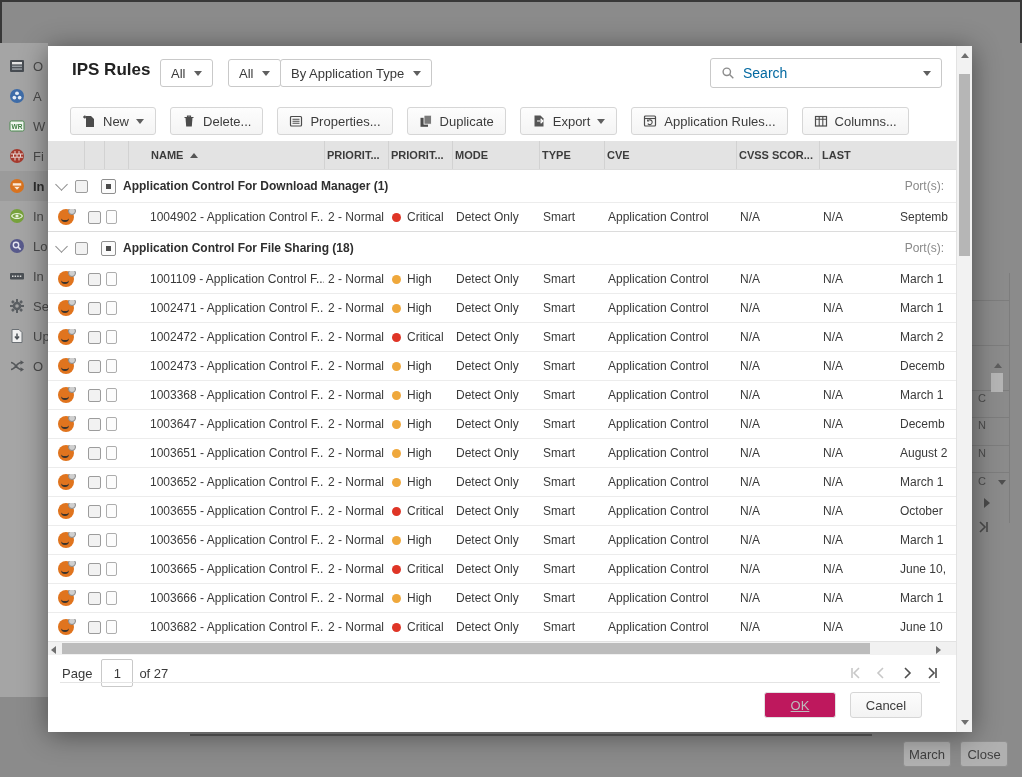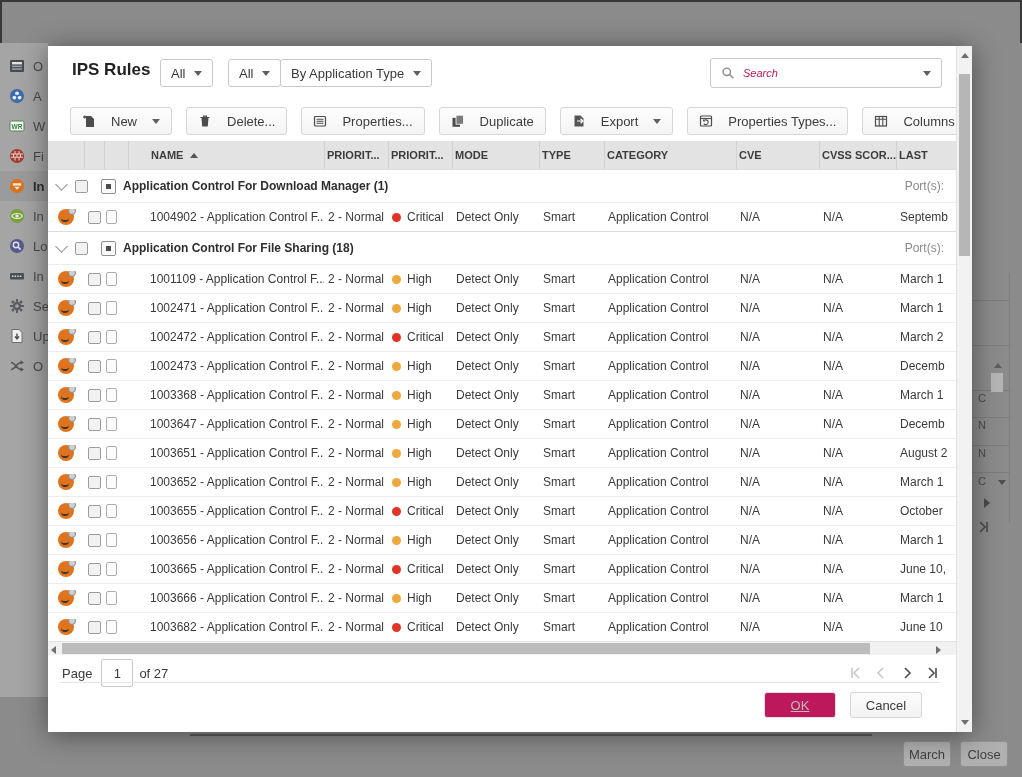--- a/index.html
+++ b/index.html
@@ -25,23 +25,23 @@
   .bg-bottomline{position:absolute;left:190px;top:734px;width:682px;height:2px;background:#5c5c5c;}
   .bg-btn{position:absolute;top:741px;height:26px;background:#b0b0b0;border:1px solid #909090;border-radius:3px;font-size:13px;color:#404040;display:flex;align-items:center;justify-content:center;cursor:pointer;}
   
   .dialog{position:absolute;left:48px;top:46px;width:924px;height:686px;background:#ffffff;box-shadow:0 3px 26px rgba(0,0,0,.45);}
   .dlg-content{position:absolute;left:0;top:0;right:16px;bottom:0;overflow:hidden;}
   .dlg-header{position:relative;height:55px;}
   .dlg-title{position:absolute;left:24px;top:14px;font-size:17px;font-weight:bold;color:#222;}
   .fsel{position:absolute;top:13px;height:26px;display:flex;align-items:center;gap:9px;padding:0 10px;border:1px solid #c9c9c9;border-radius:3px;font-size:13px;color:#3a3a3a;background:#fff;cursor:pointer;}
   .caret-down{width:0;height:0;border-left:4px solid transparent;border-right:4px solid transparent;border-top:5px solid #5f5f5f;}
   .searchbox{position:absolute;right:14px;top:12px;width:232px;height:30px;border:1px solid #c9c9c9;border-radius:3px;display:flex;align-items:center;padding:0 10px;gap:8px;background:#fff;box-sizing:border-box;cursor:text;}
-  .search-ph{font-size:11px;color:#be185d;font-style:italic;}
+  .search-ph{font-size:14px;color:#0369a1;}
   .dlg-toolbar{height:40px;display:flex;align-items:center;gap:14px;padding-left:22px;}
-  .tbtn{display:flex;align-items:center;gap:15px;height:28px;padding:0 11px;background:linear-gradient(#fdfdfd,#f4f4f4);border:1px solid #d6d6d6;border-radius:3px;font-size:13px;color:#3c3c3c;cursor:pointer;white-space:nowrap;}
+  .tbtn{display:flex;align-items:center;gap:7px;height:28px;padding:0 11px;background:linear-gradient(#fdfdfd,#f4f4f4);border:1px solid #d6d6d6;border-radius:3px;font-size:13px;color:#3c3c3c;cursor:pointer;white-space:nowrap;}
   
   .grid{display:grid;grid-template-columns:36px 20px 24px 196px 64px 64px 87px 65px 132px 83px 77px 1fr;}
   .thead{height:28px;background:#e3e3e3;font-size:11px;font-weight:bold;color:#3c3c3c;}
   .hcell{display:flex;align-items:center;padding:0 2px;border-left:1px solid #d2d2d2;overflow:hidden;white-space:nowrap;cursor:pointer;}
   .hcell:first-child{border-left:none;}
   .hcell.hname{padding-left:22px;}
   .sort-up{width:0;height:0;border-left:4px solid transparent;border-right:4px solid transparent;border-bottom:5px solid #555;margin-left:7px;}
   .table-body{font-size:12px;color:#3a3a3a;}
   .drow{height:28px;border-top:1px solid #ececec;align-items:center;cursor:pointer;}
   .cell{overflow:hidden;white-space:nowrap;padding:0 4px;}
@@ -276,21 +276,21 @@
           <span>Export</span>
           <span class="caret-down"></span>
         </button>
         <button class="tbtn">
           <svg width="14" height="14" viewBox="0 0 14 14">
               <rect x="1.5" y="2" width="11" height="10" rx="1" stroke="#4c4c4c" fill="none" stroke-width="1.2"></rect>
               <path d="M1.5 4.5h11" stroke="#4c4c4c" stroke-width="1.1"></path>
               <path d="M4.8 9.6a2.4 2.4 0 1 0 .4-3.2" stroke="#4c4c4c" fill="none" stroke-width="1.1"></path>
               <path d="M4.6 5.4v1.6h1.6" stroke="#4c4c4c" fill="none" stroke-width="1.1"></path>
             </svg>
-          <span>Properties Types...</span>
+          <span>Application Rules...</span>
         </button>
         <button class="tbtn">
           <svg width="14" height="14" viewBox="0 0 14 14">
               <rect x="1.5" y="2.5" width="11" height="9.5" stroke="#4c4c4c" fill="none" stroke-width="1.2"></rect>
               <path d="M1.5 5.3h11M5.2 2.5v9.5M8.8 2.5v9.5" stroke="#4c4c4c" stroke-width="1.1"></path>
             </svg>
           <span>Columns...</span>
         </button>
       </div>
 
@@ -299,21 +299,20 @@
         <div class="hcell"></div>
         <div class="hcell"></div>
         <div class="hcell hname">
             <span>NAME</span>
             <span class="sort-up"></span>
           </div>
         <div class="hcell">PRIORIT...</div>
         <div class="hcell">PRIORIT...</div>
         <div class="hcell">MODE</div>
         <div class="hcell">TYPE</div>
-        <div class="hcell">CATEGORY</div>
         <div class="hcell">CVE</div>
         <div class="hcell">CVSS SCOR...</div>
         <div class="hcell">LAST</div>
       </div>
 
       <div class="table-body">
   <div class="grow">
     <span class="gchev"></span>
     <span class="cb"></span>
     <span class="gicon">

